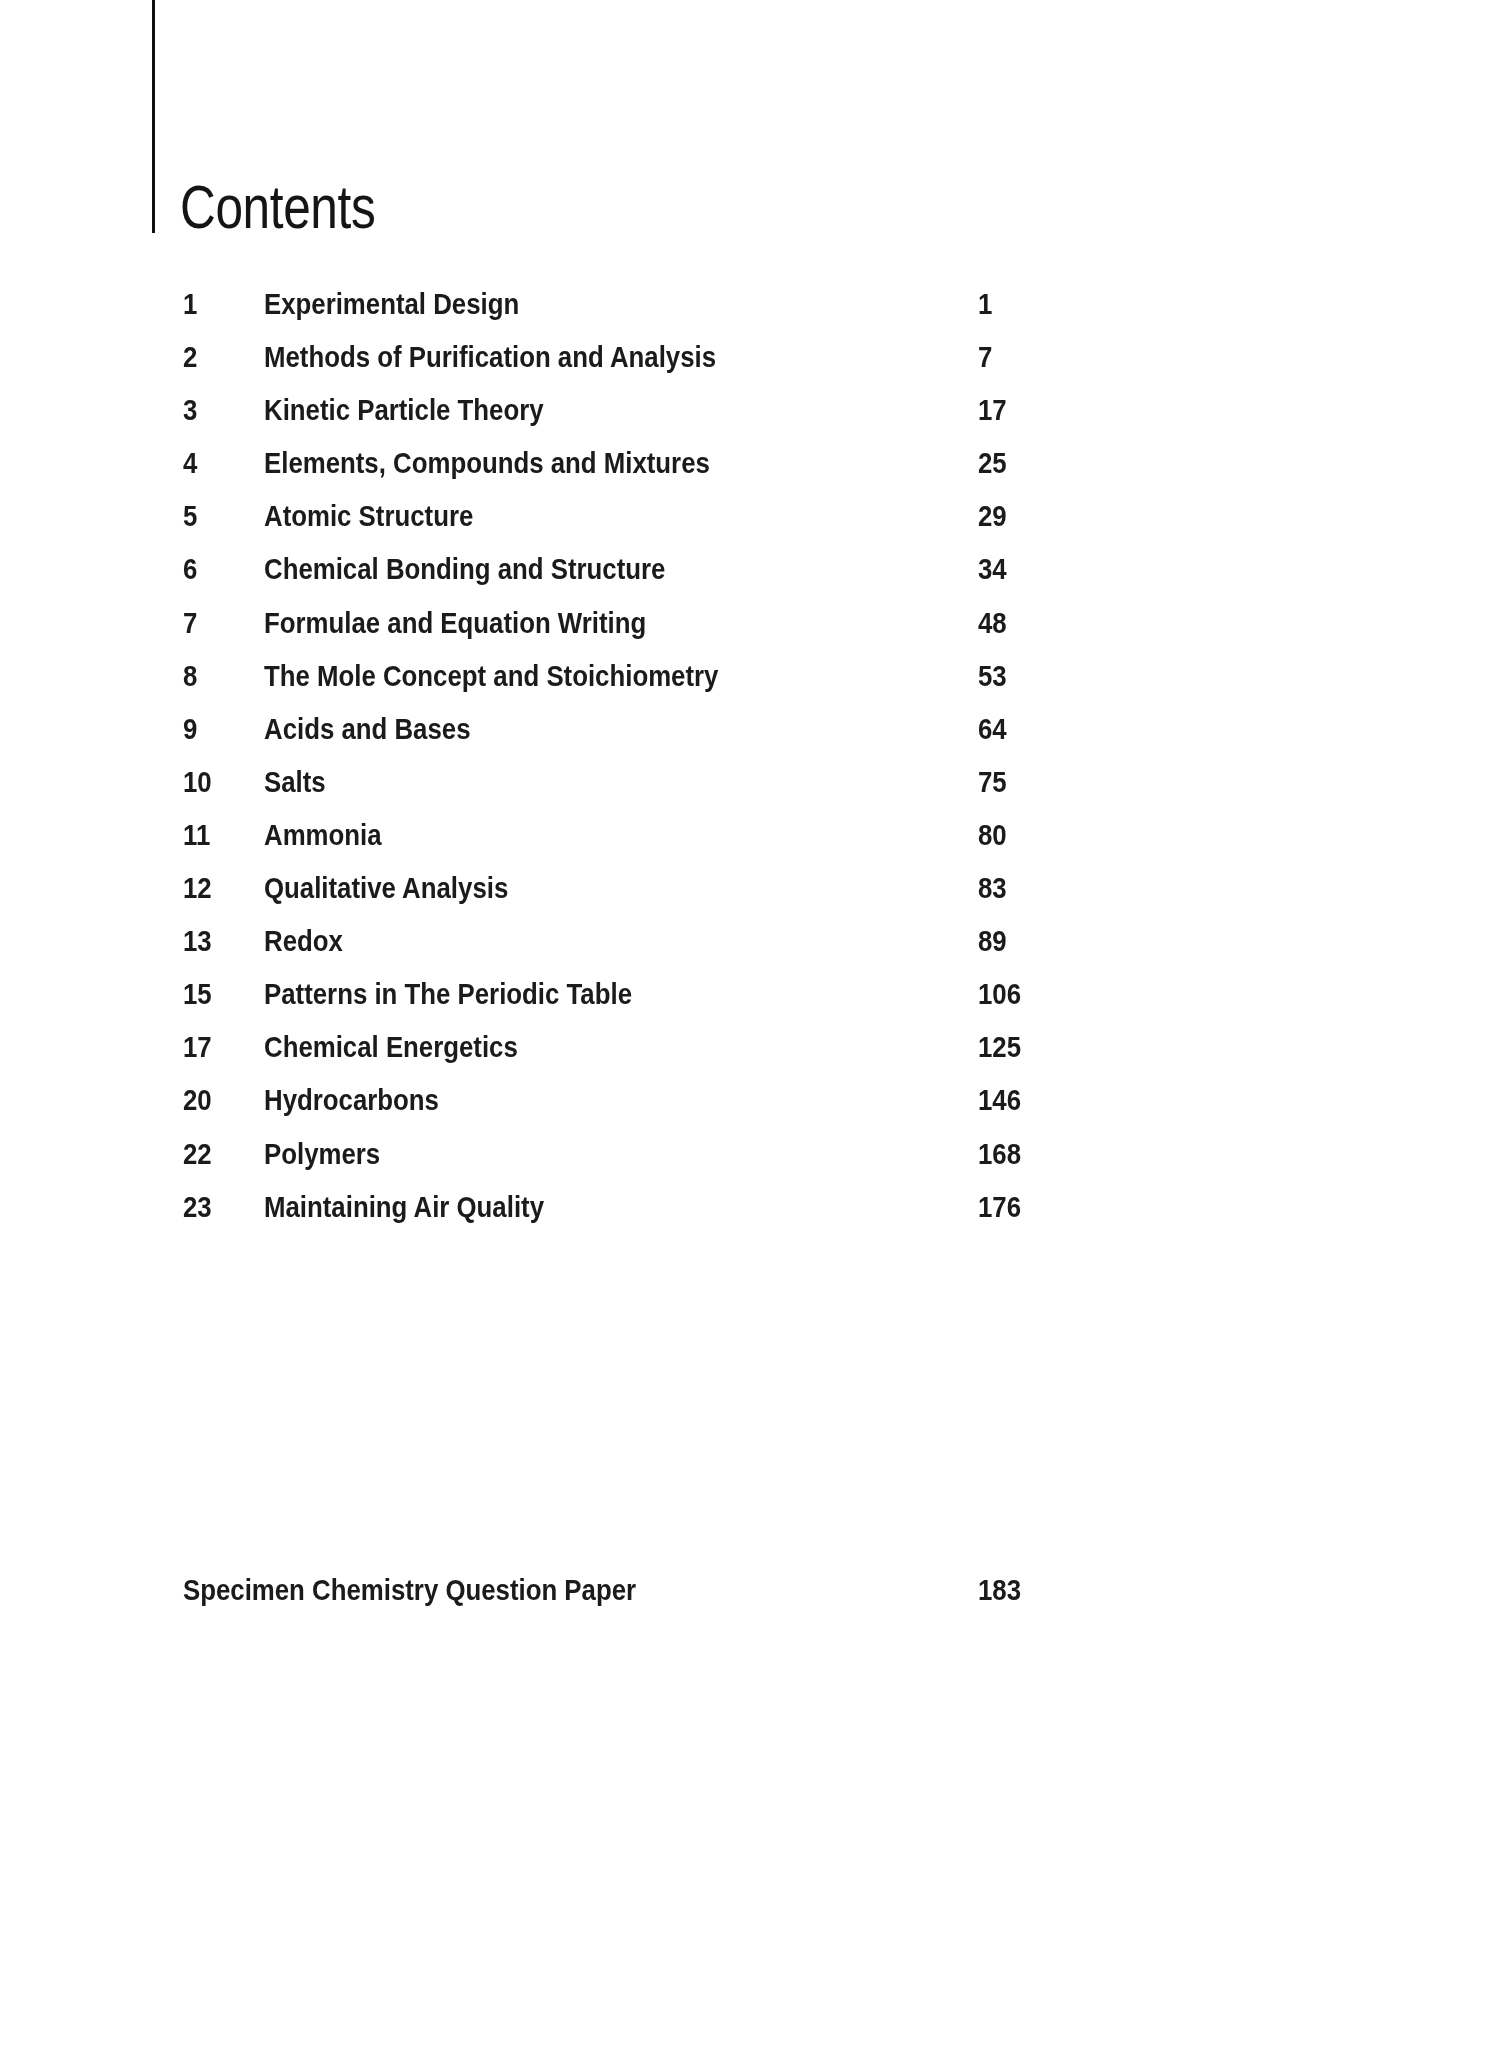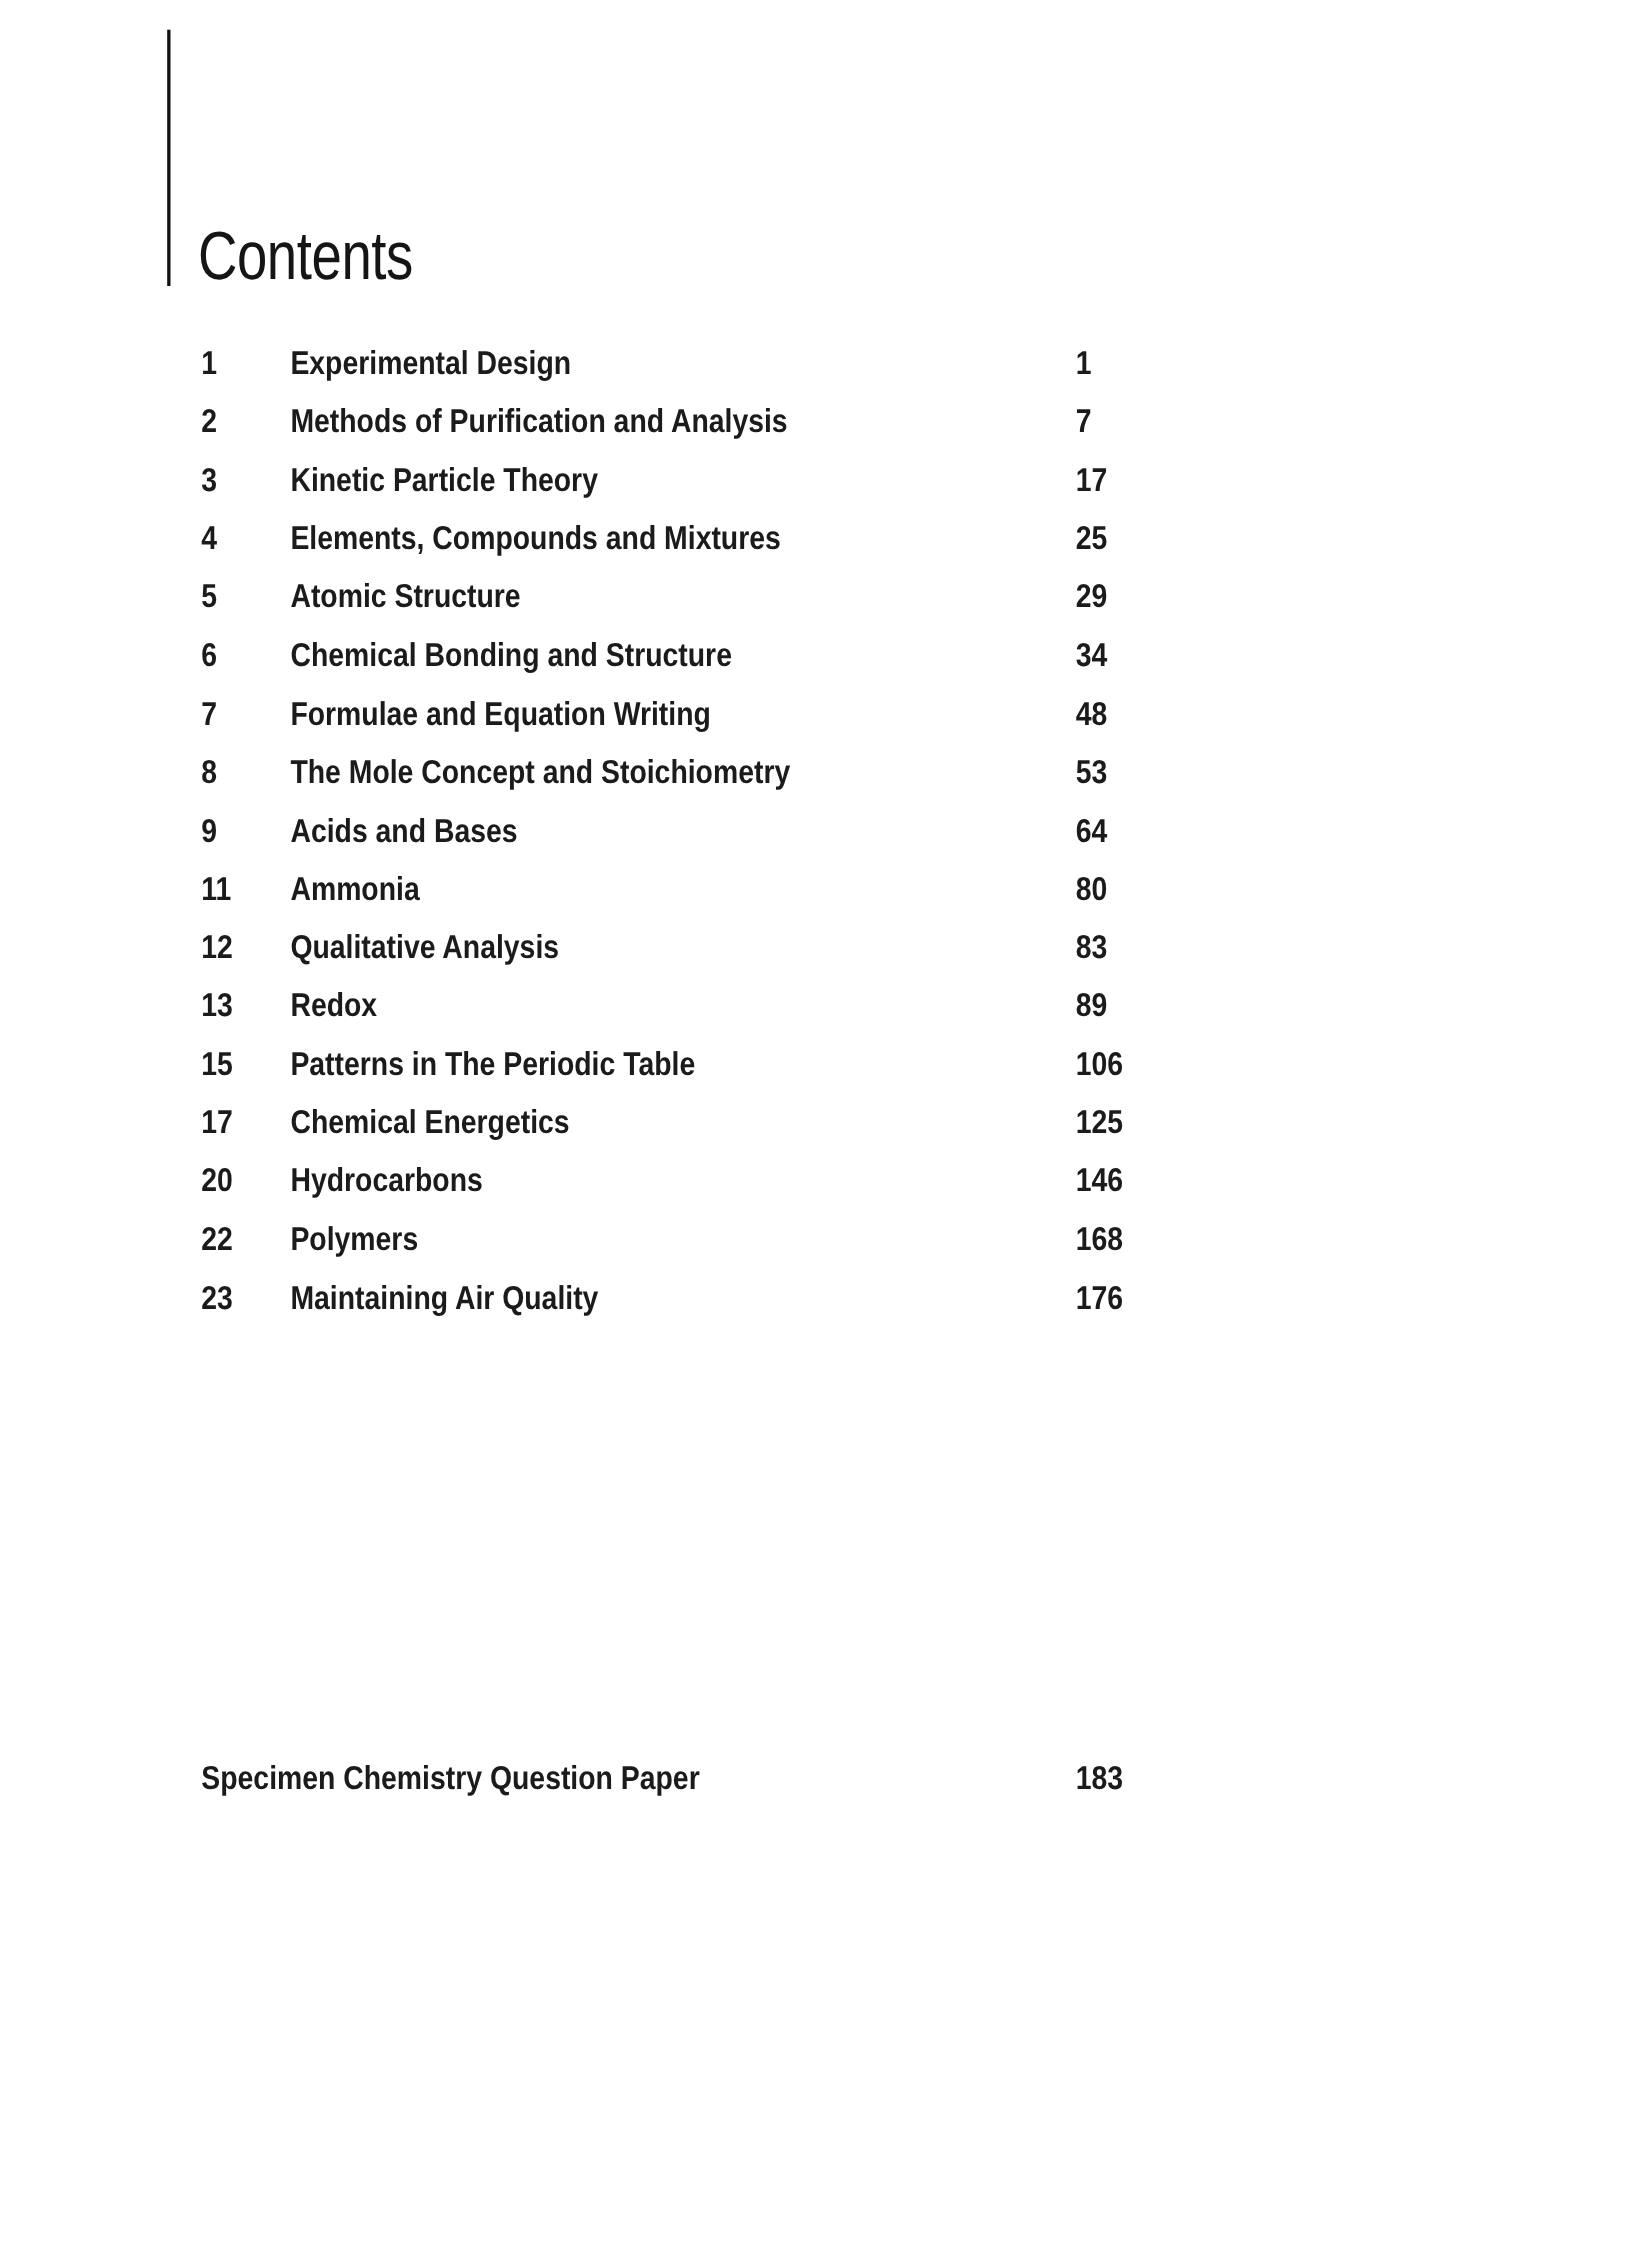--- a/index.html
+++ b/index.html
@@ -14,21 +14,20 @@
     font-family: "Liberation Sans", sans-serif;
     color: #1a1a1a;
     overflow: hidden;
   }
 
   
   .page {
     position: absolute;
     inset: 0;
     background: #ffffff;
-    margin-top: 27px;
   }
 
   
   .header-rule {
     position: absolute;
     left: 152px;
     top: 0px;
     width: 3px;
     height: 233px;
     background: #111111;
@@ -185,20 +184,25 @@
         <span class="toc-num">8</span>
         <span class="toc-title">The Mole Concept and Stoichiometry</span>
         <span class="toc-page">53</span>
       </div>
       <div class="toc-row">
         <span class="toc-num">9</span>
         <span class="toc-title">Acids and Bases</span>
         <span class="toc-page">64</span>
       </div>
       <div class="toc-row">
+        <span class="toc-num">10</span>
+        <span class="toc-title">Salts</span>
+        <span class="toc-page">75</span>
+      </div>
+      <div class="toc-row">
         <span class="toc-num">11</span>
         <span class="toc-title">Ammonia</span>
         <span class="toc-page">80</span>
       </div>
       <div class="toc-row">
         <span class="toc-num">12</span>
         <span class="toc-title">Qualitative Analysis</span>
         <span class="toc-page">83</span>
       </div>
       <div class="toc-row">

